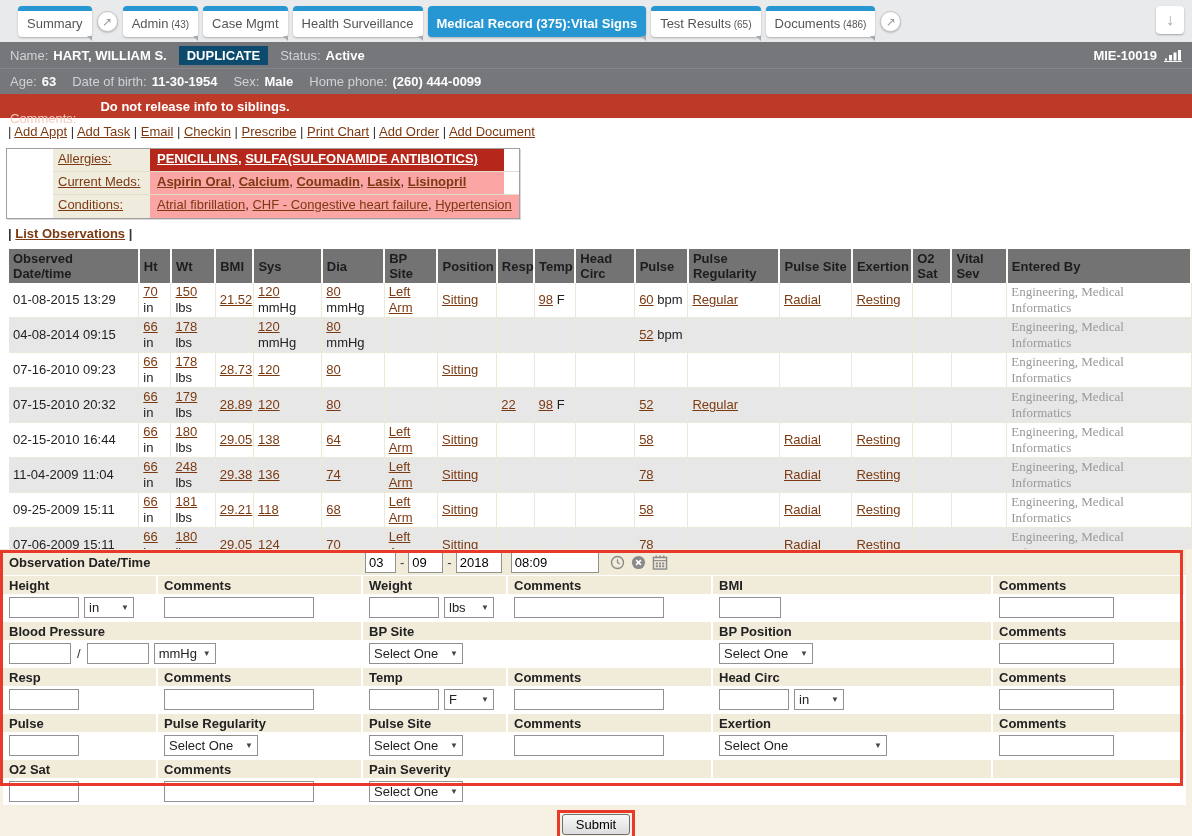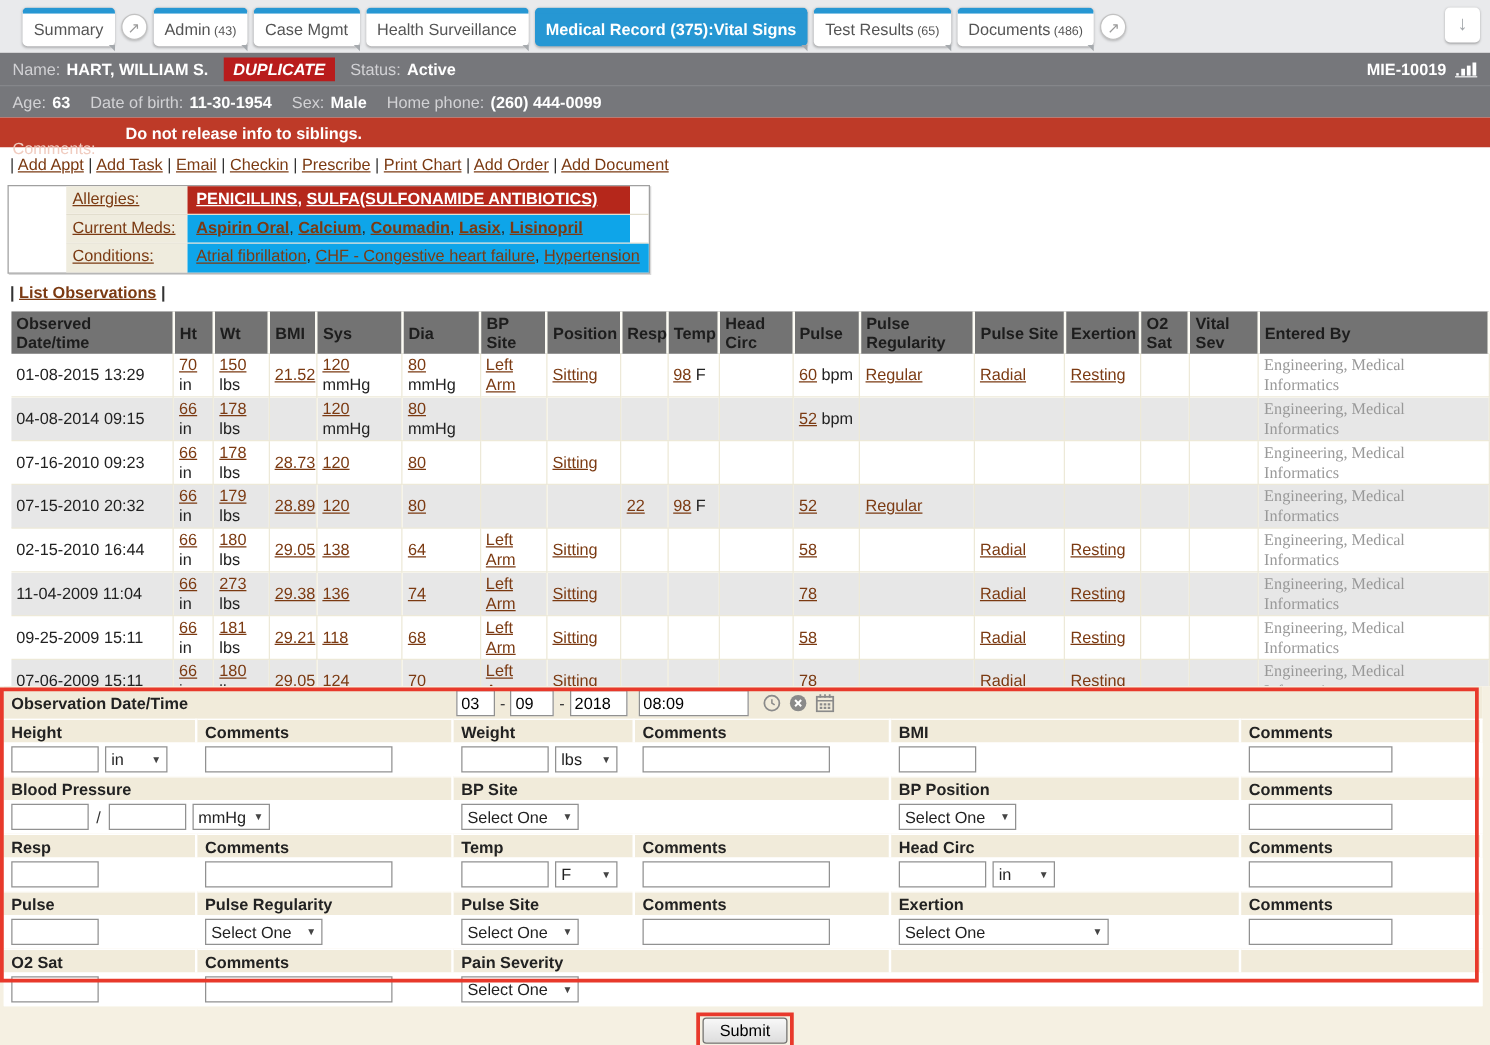--- a/index.html
+++ b/index.html
@@ -20,35 +20,35 @@
   .popout { display:inline-flex; align-items:center; justify-content:center; width:21px; height:21px;
             border:1px solid #C2C2C2; border-radius:50%; background:#fff; color:#9A9A9A; font-size:12px;
             box-shadow:0 1px 2px rgba(0,0,0,.2); cursor:pointer; }
   .scrollbtn { position:absolute; right:8px; top:6px; width:28px; height:28px; background:#fff; border:0;
             border-radius:4px; box-shadow:0 1px 2px rgba(0,0,0,.3); color:#A2A6AA; font-size:16px; font-weight:bold; cursor:pointer; }
   
   .banner { background:#76777B; color:#fff; height:26px; display:flex; align-items:center; padding:0 10px; }
   .banner.r2 { border-top:1px solid #85868A; }
   .blbl { color:#D2D2D5; margin-right:5px; }
   .bval { font-weight:bold; }
-  .badge { background:#b91c1c; color:#fff; font-weight:bold; padding:2px 8px; margin:0 12px;font-style:italic; }
+  .badge { background:#0c4a6e; color:#fff; font-weight:bold; padding:2px 8px; margin:0 12px; }
   .gap { width:16px; }
   .bright { margin-left:auto; display:flex; align-items:center; gap:7px; font-weight:bold; }
   .commentsbar { background:#BE3A28; color:#fff; height:24px; display:flex; align-items:center; padding:0 10px; }
   .clbl { color:#F0CCC0;margin-top:24px; }
   .cval { font-weight:bold; margin-left:24px; }
   
   .content { padding:6px 0 0 6px; background:#fff; }
   .actions { height:20px; padding-left:2px; color:#333; }
   a.alink, a.slabel, a.sitem, a.lobs, a.val { color:#7B3A12; text-decoration:underline; cursor:pointer; }
   .sumbox { display:inline-block; border:1px solid #A0A0A0; box-shadow:1px 1px 0 #D8D8D8; margin:4px 0 0 0;padding-left:46px; }
   .srow { display:flex; border-bottom:1px solid #E2DECE; min-height:23px; }
   .srow:last-child { border-bottom:none; }
   .slabelcell { width:97px; background:#EFECDE; padding:2px 5px; flex:none; }
-  .scell { padding:2px 7px; background:#0ea5e9; min-width:354px; }
+  .scell { padding:2px 7px; background:#fca5a5; min-width:354px; }
   .scell.hicell { background:#B5271B; }
   .scell.hicell a, .scell.hicell span { color:#fff; font-weight:bold; }
   .scell a.sitem { font-weight:bold; }
   .srow.cond .scell a.sitem { font-weight:normal; }
   .listobs { margin:7px 0 5px 2px; height:18px; font-weight:bold; color:#333; }
   a.lobs { font-weight:bold; }
   
   .tablewrap { height:300px; overflow:hidden; margin:4px 0 0 3px; }
   table.vitals { border-collapse:collapse; table-layout:fixed; width:1183px; }
   .vitals th { background:#737373; text-align:left; font-weight:bold; color:#1d1d1d; padding:2px 4px;
@@ -293,21 +293,21 @@
             <td></td>
             <td><a class="val">Radial</a></td>
             <td><a class="val">Resting</a></td>
             <td></td>
             <td></td>
             <td class="entered">Engineering, Medical Informatics</td>
           </tr>
           <tr class="alt">
             <td>11-04-2009 11:04</td>
             <td><a class="val">66</a><span class="unit"> in</span></td>
-            <td><a class="val">273</a><span class="unit"> lbs</span></td>
+            <td><a class="val">248</a><span class="unit"> lbs</span></td>
             <td><a class="val">29.38</a></td>
             <td><a class="val">136</a></td>
             <td><a class="val">74</a></td>
             <td><a class="val">Left Arm</a></td>
             <td><a class="val">Sitting</a></td>
             <td></td>
             <td></td>
             <td></td>
             <td><a class="val">78</a></td>
             <td></td>

